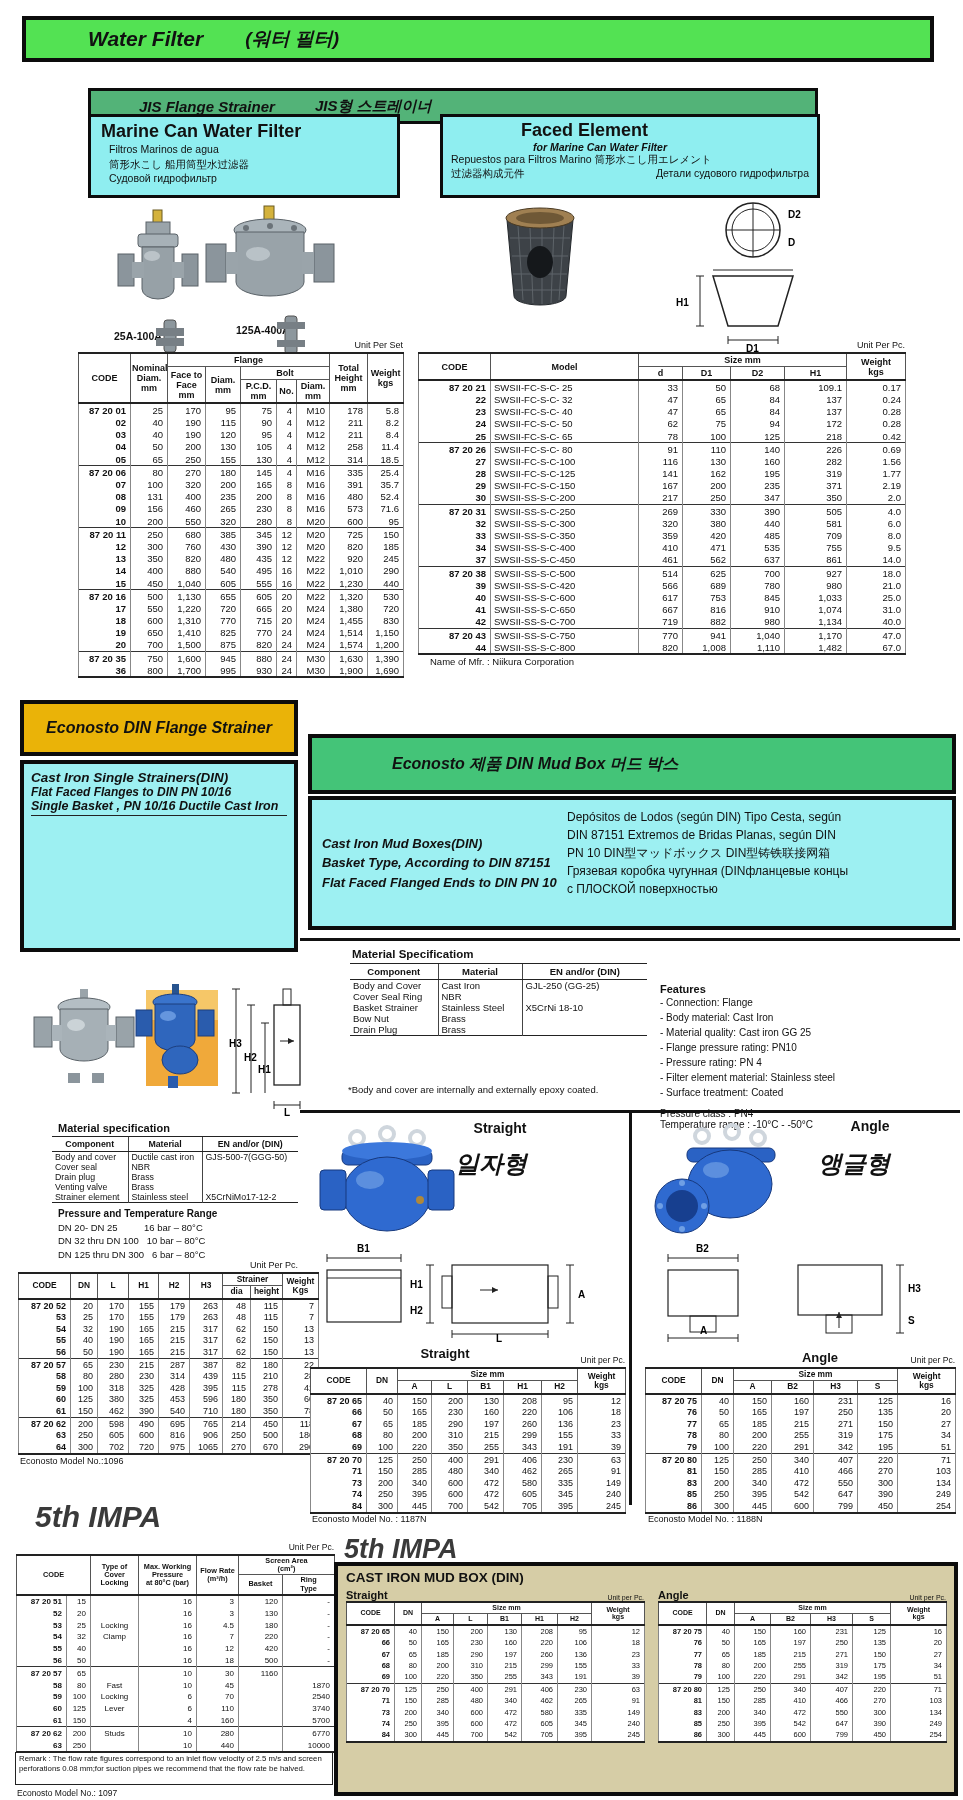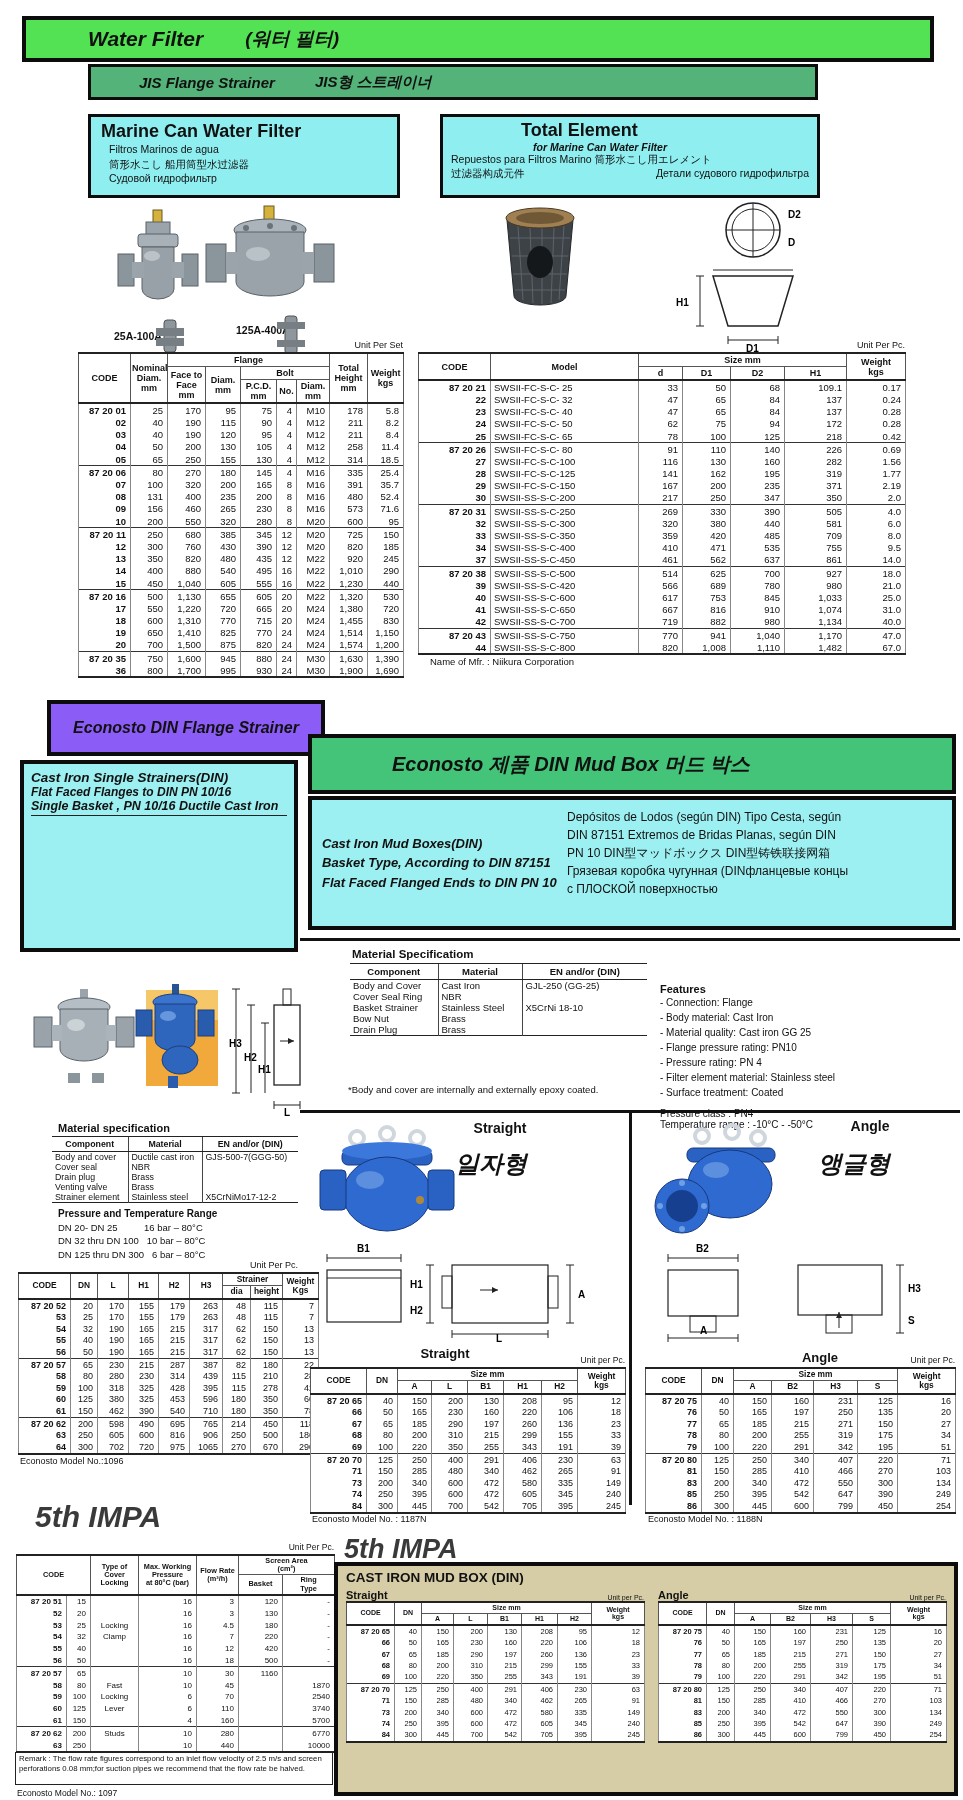--- a/index.html
+++ b/index.html
@@ -40,36 +40,36 @@
 </head>
 <body>
 
 <div id="page">
 
   <div class="abs banner b4" style="left:22px;top:16px;width:912px;height:46px;background:#53e253;padding-left:62px;">
     <span class="it" style="font-size:21px;">Water Filter</span>
     <span class="it" style="font-size:19px;margin-left:42px;">(워터 필터)</span>
   </div>
 
-  <div class="abs banner b3" style="left:88px;top:64px;width:730px;height:36px;background:#53b378;padding-left:48px;">
+  <div class="abs banner b3" style="left:88px;top:88px;width:730px;height:36px;background:#53b378;padding-left:48px;">
     <span class="it" style="font-size:15px;">JIS  Flange Strainer</span>
     <span class="it" style="font-size:15px;margin-left:40px;">JIS형 스트레이너</span>
   </div>
 
   <div class="abs b3" style="left:88px;top:114px;width:312px;height:84px;background:#8feef0;box-sizing:border-box;padding:4px 10px;">
     <div style="font-weight:bold;font-size:18px;">Marine Can Water Filter</div>
     <div style="font-size:10.5px;margin-left:8px;line-height:1.4;">
       <div>Filtros Marinos de agua</div>
       <div>筒形水こし 船用筒型水过滤器</div>
       <div>Судовой гидрофильтр</div>
     </div>
   </div>
 
   <div class="abs b3" style="left:440px;top:114px;width:380px;height:84px;background:#8feef0;box-sizing:border-box;padding:3px 8px;">
-    <div style="font-weight:bold;font-size:18px;margin-left:70px;">Total Element</div>
+    <div style="font-weight:bold;font-size:18px;margin-left:70px;">Faced Element</div>
     <div class="it" style="font-size:10.5px;margin-left:82px;">for Marine Can Water Filter</div>
     <div style="font-size:10.5px;">Repuestos para Filtros Marino  筒形水こし用エレメント</div>
     <div style="font-size:10.5px;display:flex;justify-content:space-between;">
       <span>过滤器构成元件</span>
       <span>Детали судового гидрофильтра</span>
     </div>
   </div>
 
   <svg class="abs" style="left:112px;top:204px;" width="92" height="118" viewBox="0 0 92 118">
     <rect x="41" y="6" width="9" height="13" fill="#d4b23c" stroke="#6a5a20"></rect>
@@ -653,31 +653,31 @@
           <td class="c2">820</td>
           <td class="c3">1,008</td>
           <td class="c4">1,110</td>
           <td class="c5">1,482</td>
           <td class="c6">67.0</td>
         </tr>
       </tbody>
   </table>
   <div class="abs" style="left:430px;top:656px;font-size:9.5px;">Name of Mfr. :  Niikura Corporation</div>
 
-  <div class="abs banner b4 ctr" style="left:20px;top:700px;width:278px;height:56px;background:#8b5cf6;justify-content:center;margin-left:27px;">
+  <div class="abs banner b4 ctr" style="left:20px;top:700px;width:278px;height:56px;background:#eab308;justify-content:center;">
     <span class="it" style="font-size:16px;">Econosto DIN Flange Strainer</span>
   </div>
   <div class="abs b4" style="left:20px;top:760px;width:278px;height:192px;background:#9df0f2;box-sizing:border-box;padding:6px 7px;">
     <div class="it" style="font-size:13.5px;">Cast Iron Single Strainers(DIN)</div>
     <div class="it" style="font-size:12px;">Flat Faced Flanges to DIN PN 10/16</div>
     <div class="it" style="font-size:12.5px;border-bottom:1.5px solid #222;padding-bottom:2px;">Single Basket , PN 10/16  Ductile Cast Iron</div>
   </div>
 
   <div class="abs banner b4" style="left:308px;top:734px;width:648px;height:60px;background:#44c478;padding-left:80px;">
-    <span class="it" style="font-size:20px;">Econosto 제품 DIN Mud Box  머드 박스</span>
+    <span class="it" style="font-size:16px;">Econosto 제품 DIN Mud Box  머드 박스</span>
   </div>
   <div class="abs b4" style="left:308px;top:796px;width:648px;height:134px;background:#9df0f2;box-sizing:border-box;display:flex;padding:8px 10px;">
     <div class="it" style="font-size:13px;width:245px;line-height:1.5;align-self:center;">
         <div>Cast Iron Mud Boxes(DIN)</div>
         <div>Basket Type, According to DIN 87151</div>
         <div>Flat Faced Flanged Ends to DIN PN 10</div>
       </div>
     <div style="font-size:12px;line-height:1.5;flex:1;">
         <div>Depósitos de Lodos (según DIN) Tipo Cesta, según</div>
         <div>DIN 87151 Extremos de Bridas Planas, según DIN</div>

